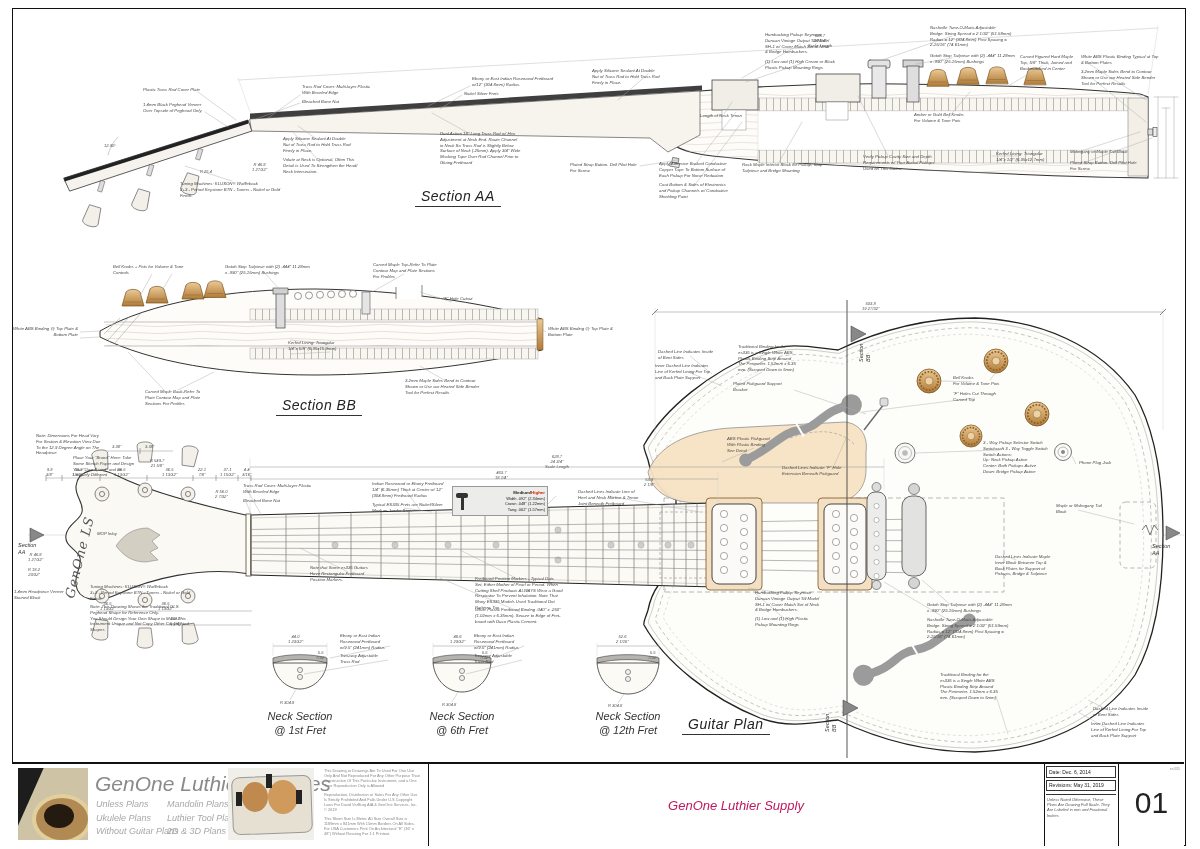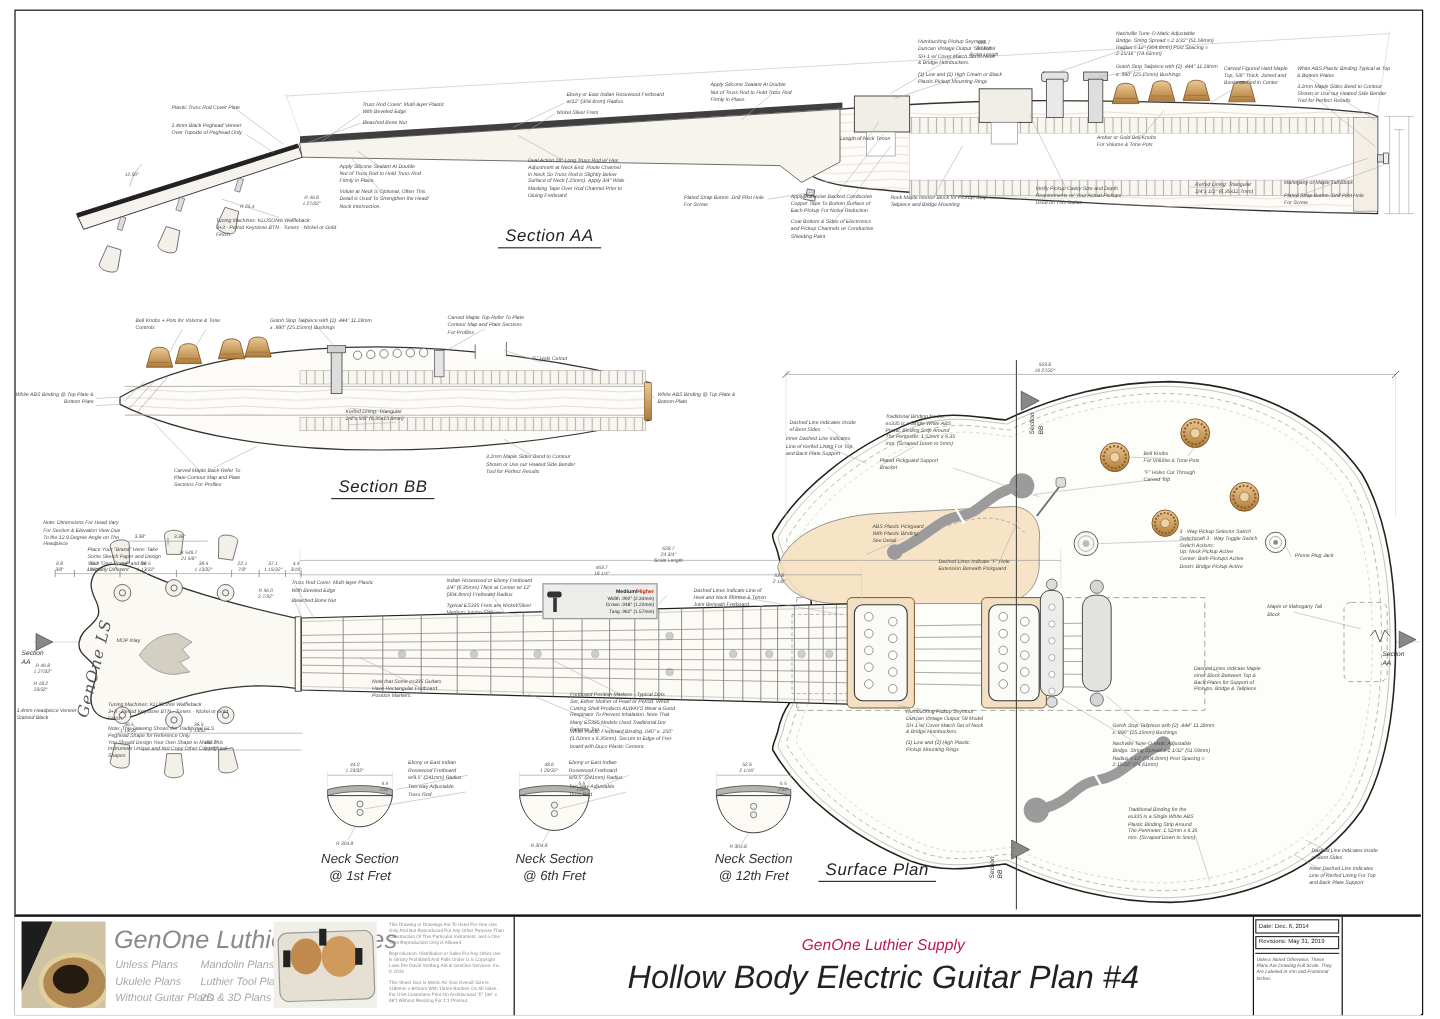--- a/index.html
+++ b/index.html
@@ -785,21 +785,21 @@
 Line of Kerfed Lining For Top
 and Back Plate Support</div>
 <div class="secmark rot" style="left:858px;top:362px" data-bind="guitar_plan.notes.section_bb_top">Section
 BB</div>
 <div class="secmark rot" style="left:824px;top:732px" data-bind="guitar_plan.notes.section_bb_bottom">Section
 BB</div>
 <div class="secmark" style="left:1152px;top:543px" data-bind="guitar_plan.notes.section_aa_right">Section
 AA</div>
 <div class="dim" style="left:862px;top:301px" data-bind="guitar_plan.dims.body_width">503.8
 19 27/32"</div>
-<div class="vtitle" style="left:682px;top:717px" data-bind="guitar_plan.title">Surface Plan</div>
+<div class="vtitle" style="left:682px;top:717px" data-bind="guitar_plan.title">Guitar Plan</div>
 
 <div class="tblock">
   <div class="tb-left">
     <div class="photo1">
       <div class="fb"></div>
           <div class="ring"></div>
           <div class="hole"></div>
     </div>
     <div class="logo-name" data-bind="title_block.company">GenOne Luthier Supplies</div>
     <div class="logo-col" style="left:84px">
@@ -819,25 +819,28 @@
       <div class="clamp" style="left:8px;top:24px"></div>
       <div class="clamp" style="left:38px;top:6px"></div>
       <div class="clamp" style="left:68px;top:22px"></div>
     </div>
     <div class="legal" style="left:312px" data-bind="title_block.legal1">This Drawing or Drawings Are To Used For One Use Only And Not Reproduced For Any Other Purpose Than Construction Of This Particular Instrument, and a One Time Reproduction Only is Allowed</div>
     <div class="legal" style="left:312px;top:28px" data-bind="title_block.legal2">Reproduction, Distribution or Sales For Any Other Use Is Strictly Prohibited And Falls Under U.S Copyright Laws For David VerBurg AIA &amp; GenOne Services, Inc. © 2019</div>
     <div class="legal" style="left:312px;top:52px" data-bind="title_block.legal3">This Sheet Size Is Metric A0 Size Overall Size is 1189mm x 841mm With 15mm Borders On All Sides. For USA Customers Print On Architectural "E" (36" x 48") Without Resizing For 1:1 Printout.</div>
   </div>
   <div class="tb-center">
     <div class="tb-company-sm" data-bind="title_block.company_center">GenOne Luthier Supply</div>
-    <div class="tb-title" data-bind="title_block.drawing_title">Hollow Body Electric Guitar Plan #4</div>
   </div>
   <div class="tb-right">
     <div class="tb-cell" data-bind="title_block.date">Date: Dec. 6, 2014</div>
     <div class="tb-cell" data-bind="title_block.revisions">Revisions: May 31, 2019</div>
     <div class="tb-note" data-bind="title_block.scale_note">Unless Noted Otherwise, These
 Plans Are Drawing Full Scale. They
 Are Labeled in mm and Fractional
 Inches</div>
   </div>
+  <div class="tb-num">
+    <div class="code" data-bind="title_block.model_code">es335</div>
+    <div class="big" data-bind="title_block.sheet_number">01</div>
+  </div>
 </div>
 
 </div>
 
 </body></html>

